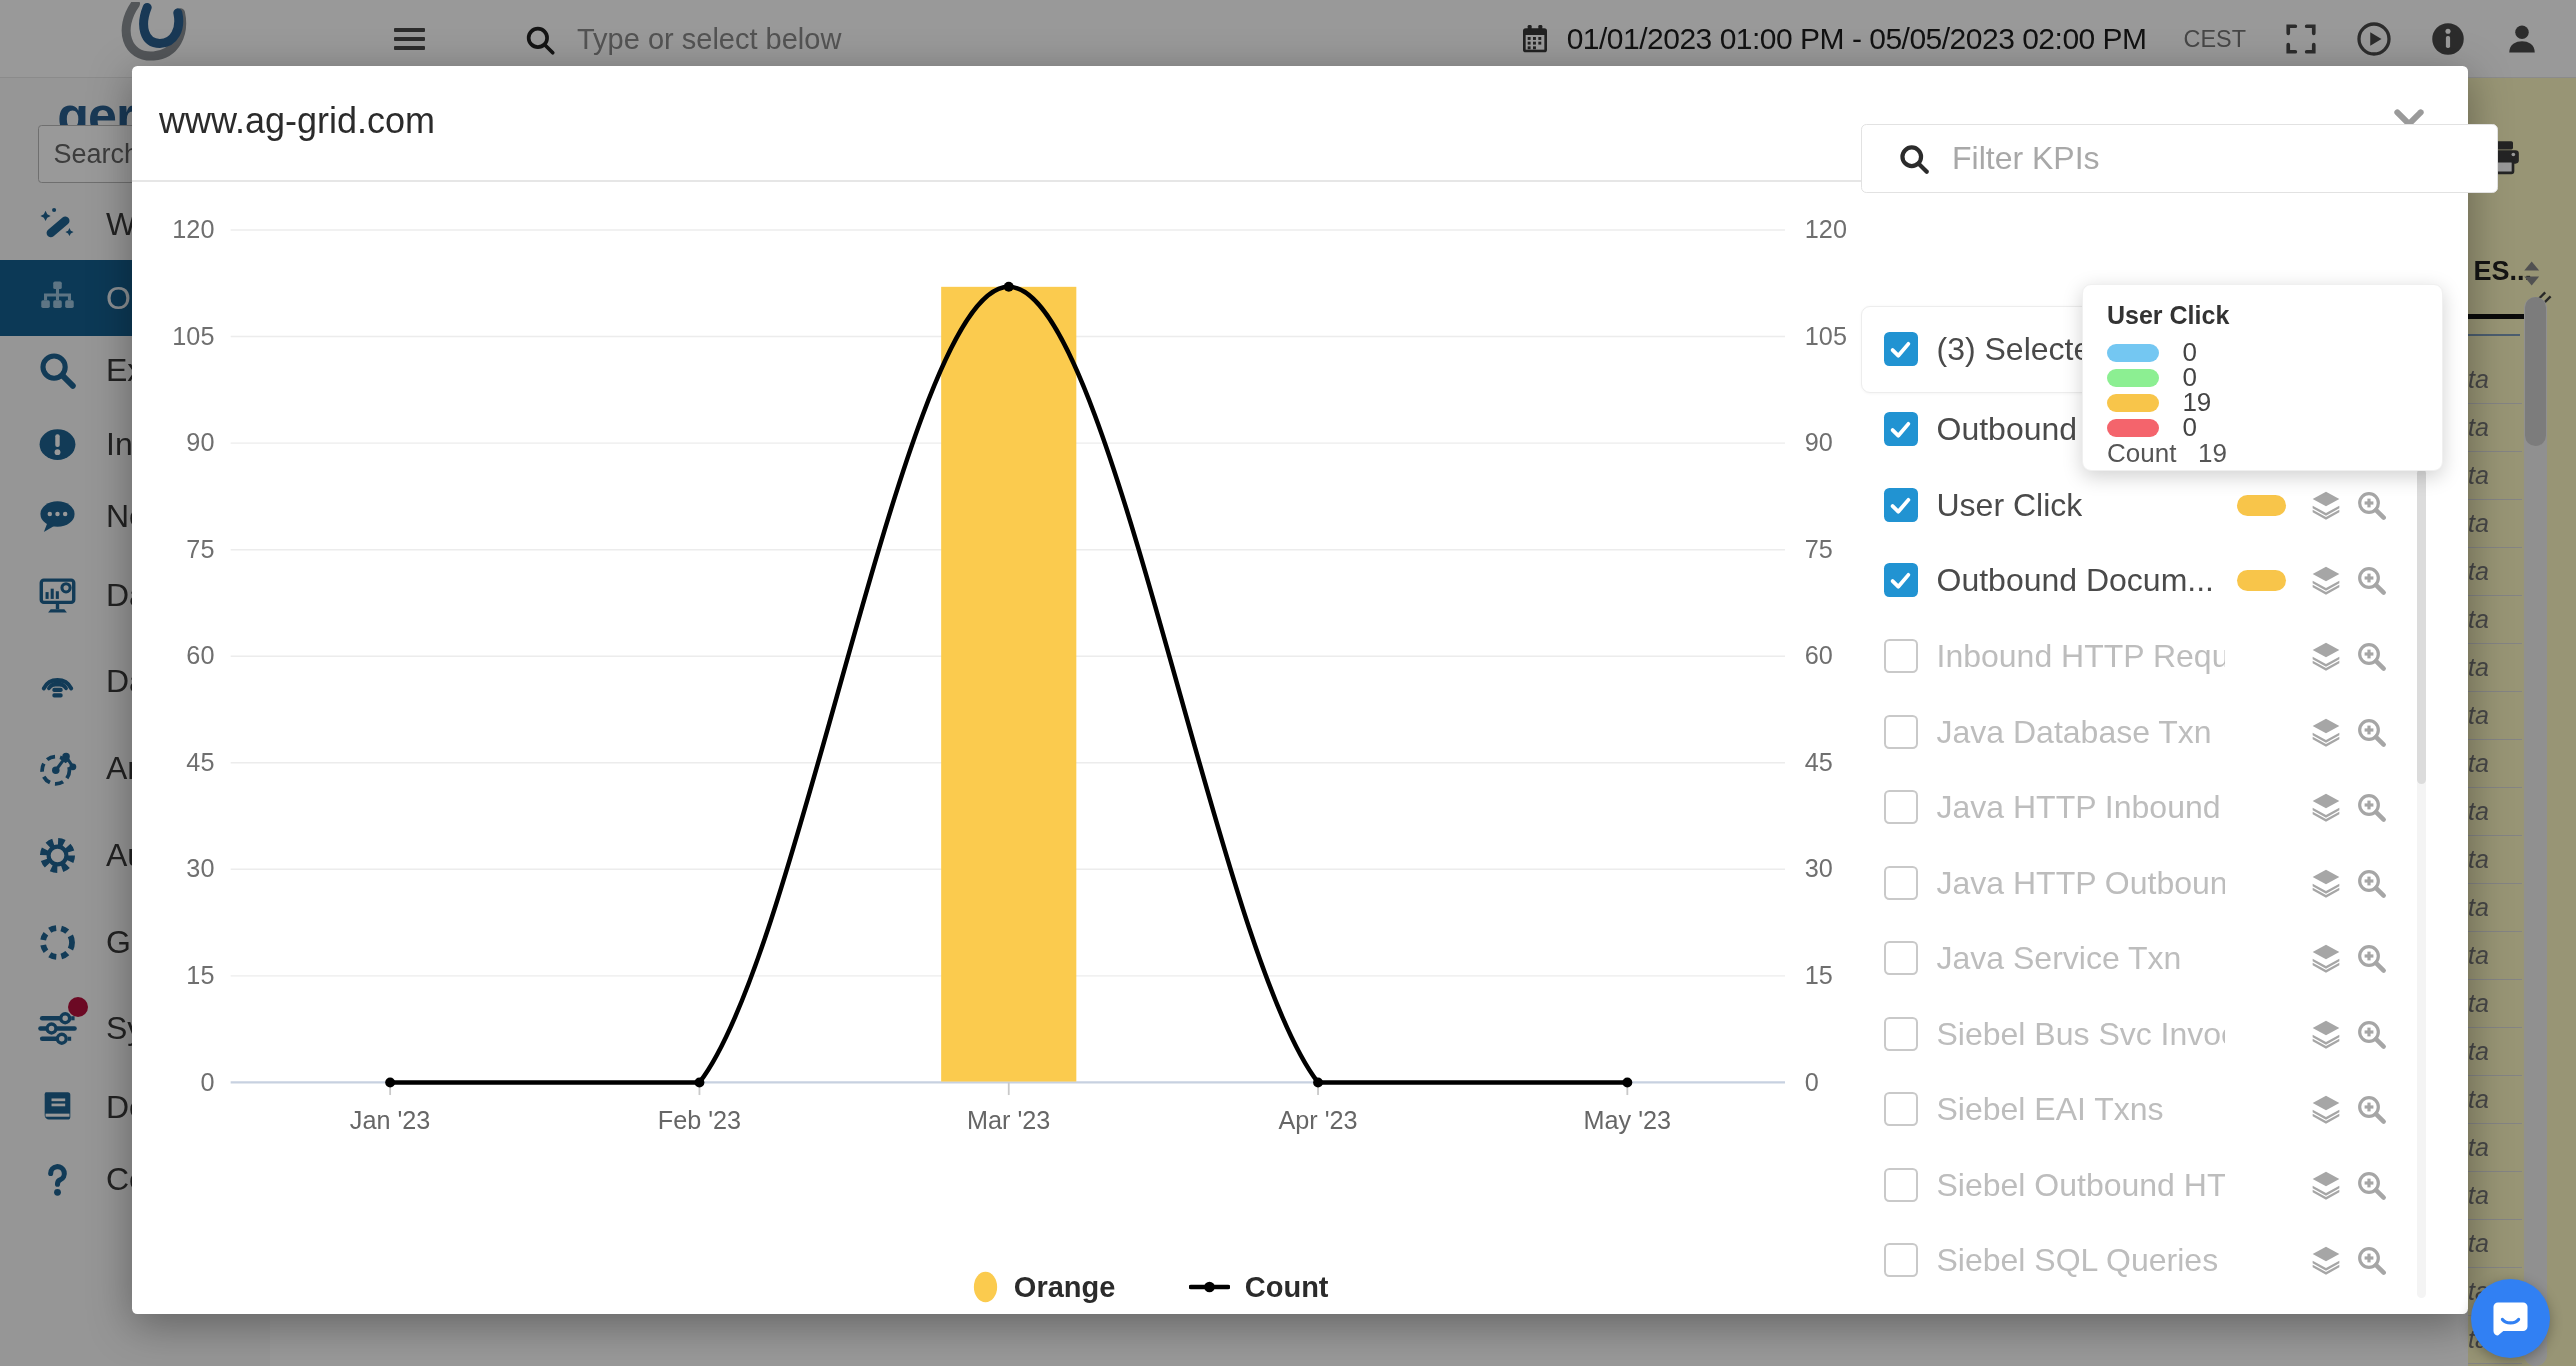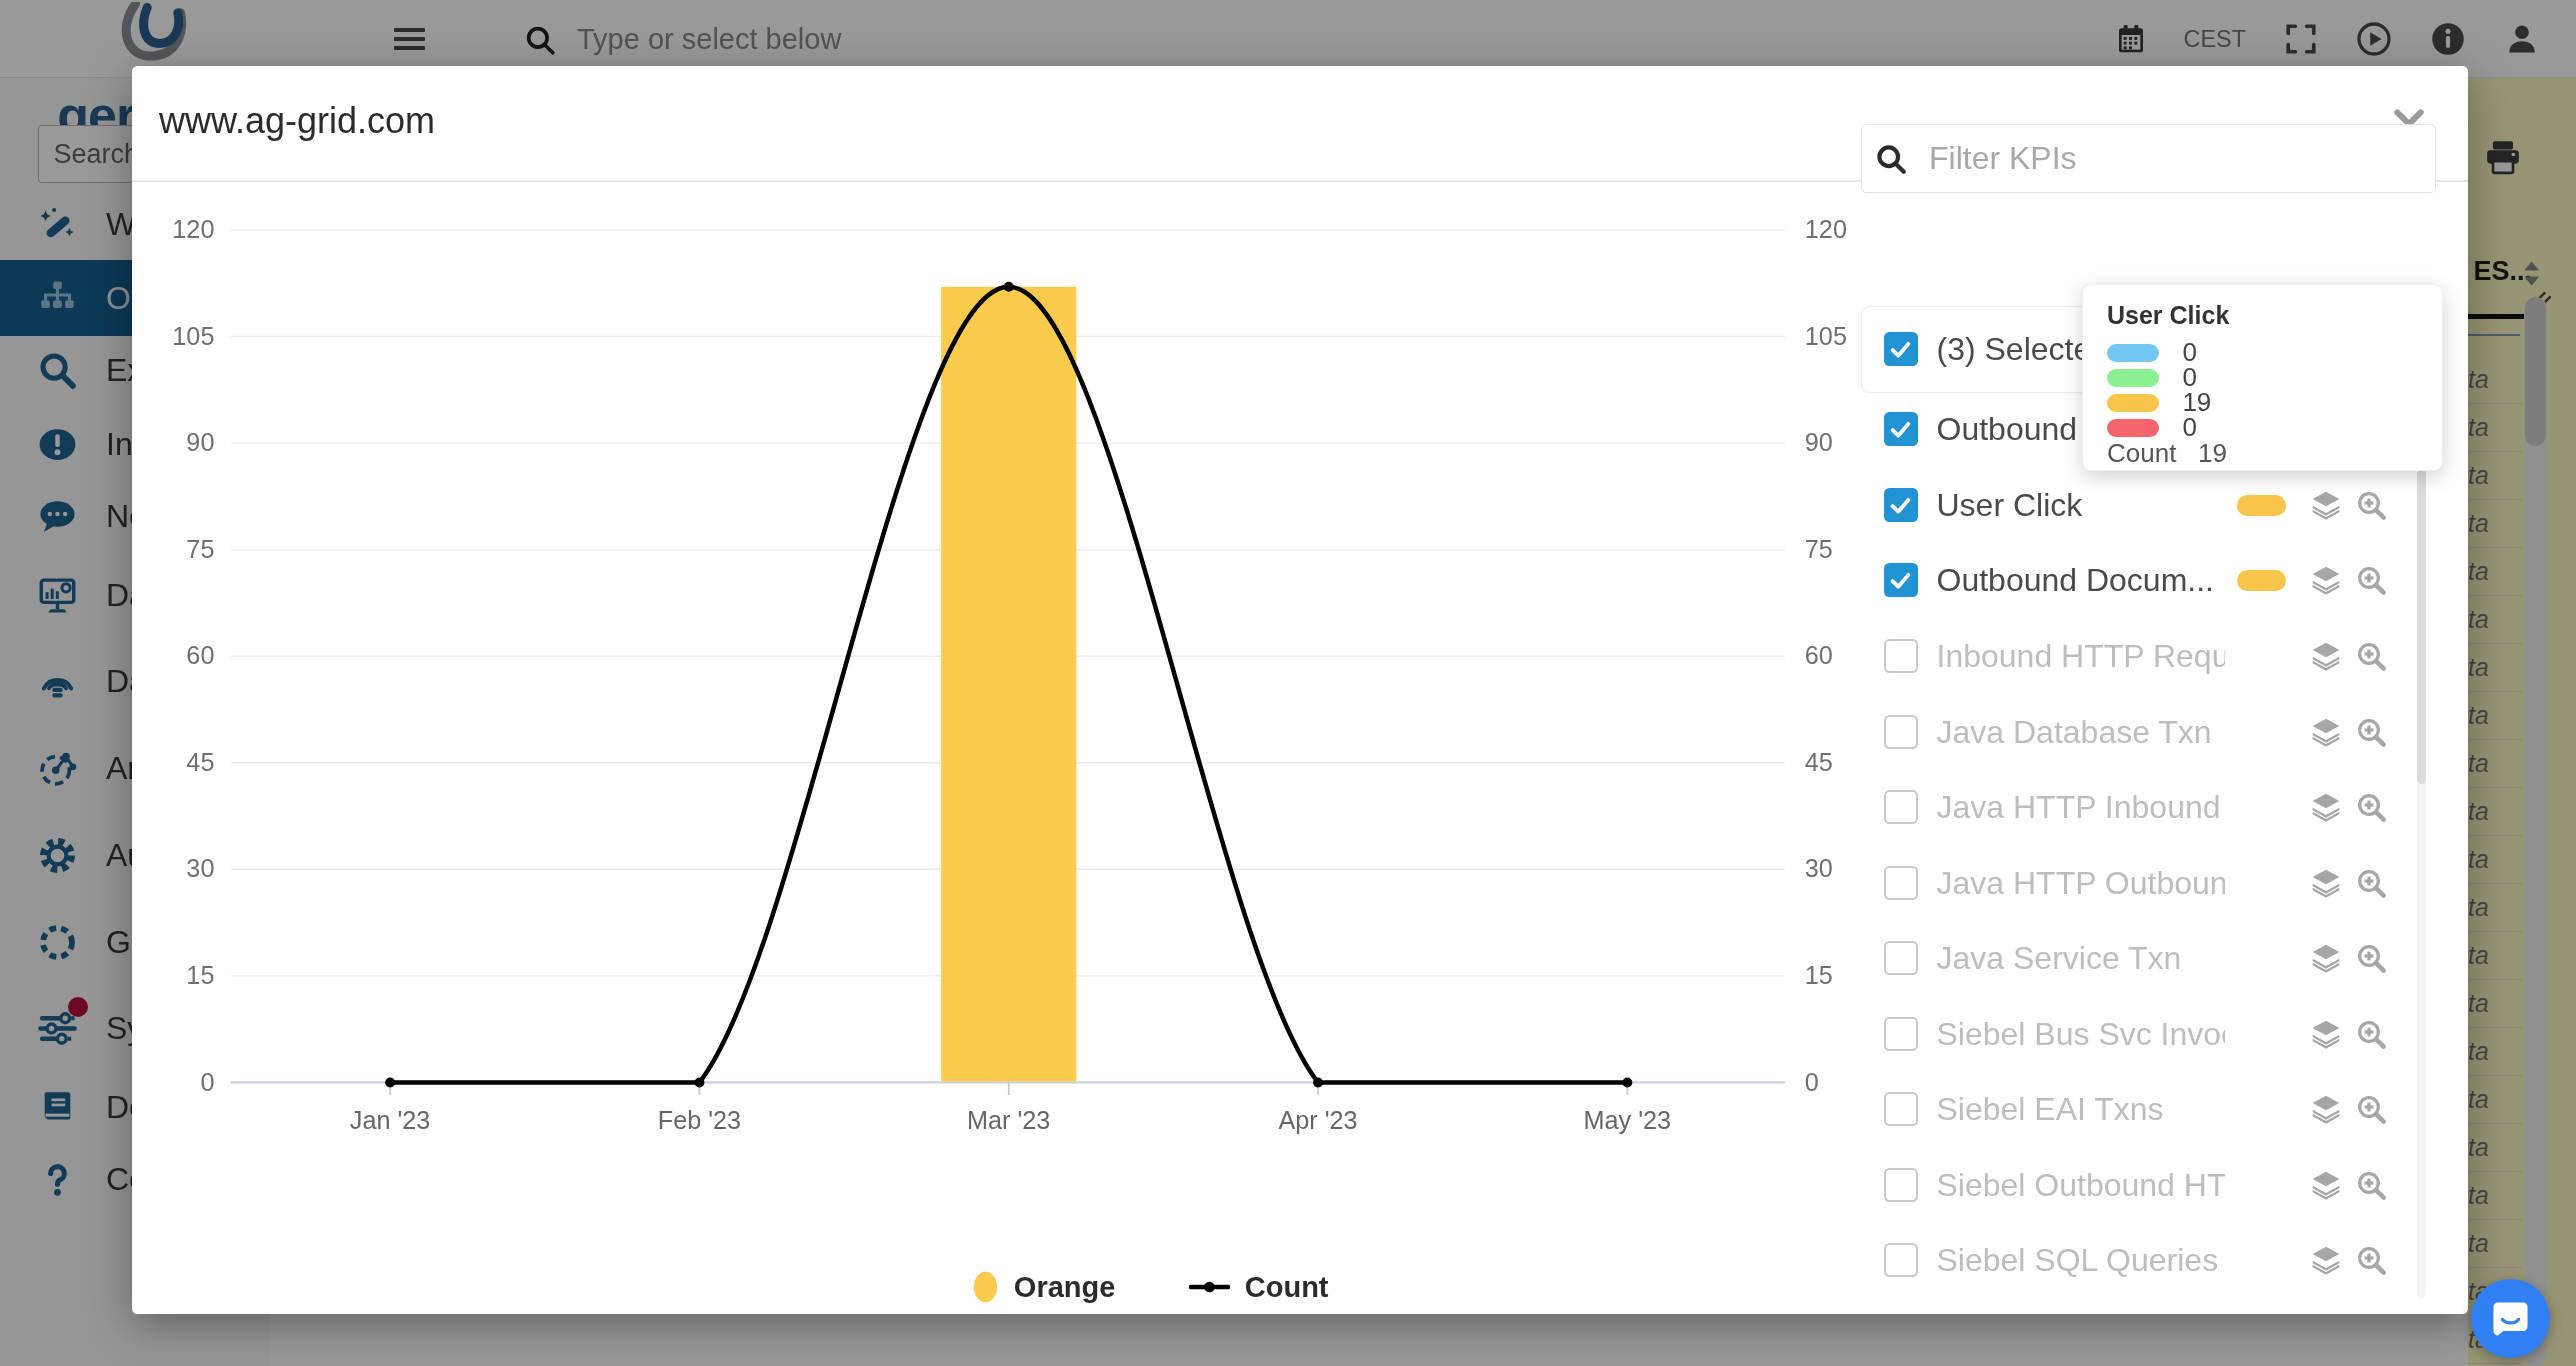--- a/index.html
+++ b/index.html
@@ -65,22 +65,22 @@
   .modal-divider { position:absolute; left:0; top:114px; width:2336px; height:1.8px; background:#e6e6e6; }
 
   .chart-svg { position:absolute; left:0; top:0; width:1767px; height:1248px; }
   .legend { position:absolute; left:703px; top:1204px; width:631px; display:flex; justify-content:center;
             align-items:center; gap:74px; }
   .legend-item { display:flex; align-items:center; gap:14.4px; cursor:pointer; }
   .legend-item .txt { font-size:29px; font-weight:bold; color:#2b2b2b; }
 
   
   .kpi-panel { position:absolute; left:1729px; top:0px; width:567px; height:1248px; }
-  .kpi-filter { position:absolute; left:0; top:58px; width:575px; height:69px; border:0.9px solid #e2e2e2;
-                border-radius:5.4px; background:#fff; display:flex; align-items:center; padding-left:11px; gap:20px; }
+  .kpi-filter { position:absolute; left:0; top:58px; width:637px; height:69px; border:0.9px solid #e2e2e2;
+                border-radius:5.4px; background:#fff; display:flex; align-items:center; padding-left:34px; gap:20px; }
   .kpi-filter .ph { font-size:32px; color:#a8a8a8; }
   .kpi-selcard { position:absolute; left:0; top:240px; width:567px; height:87px; border:0.9px solid #ededed;
                  border-radius:9px; background:#fff; box-shadow:0 0.9px 2.7px rgba(0,0,0,0.04); }
   .kpi-row { position:absolute; left:0; width:567px; height:76px; display:flex; align-items:center; }
   .kcheck { width:34px; height:34px; border-radius:5.4px; margin-left:22.5px; flex:0 0 34px; cursor:pointer;
             display:flex; align-items:center; justify-content:center; }
   .kcheck.on { background:#2193d2; }
   .kcheck.off { background:#fff; border:2.7px solid #c9c9c9; }
   .klabel { font-size:32px; margin-left:19px; white-space:nowrap; overflow:hidden; max-width:288px; }
   .klabel.on { color:#4a4a4a; }
@@ -140,20 +140,21 @@
                   <rect x="10.5" y="10.5" width="2.2" height="2.2"></rect>
                   <rect x="14.5" y="10.5" width="2.2" height="2.2"></rect>
               <rect x="6.5" y="14" width="2.2" height="2.2"></rect>
                   <rect x="10.5" y="14" width="2.2" height="2.2"></rect>
                   <rect x="14.5" y="14" width="2.2" height="2.2"></rect>
               <rect x="6.5" y="17.5" width="2.2" height="2.2"></rect>
                   <rect x="10.5" y="17.5" width="2.2" height="2.2"></rect>
                 </g>
             </svg>
             </span>
+          <span class="date-text">01/01/2023 01:00 PM - 05/05/2023 02:00 PM</span>
           <span class="tz">CEST</span>
         </div>
         <span class="icn">
           <svg width="34" height="34" viewBox="0 0 24 24" fill="none" stroke="#4a4a4a" stroke-width="2.6" stroke-linecap="round">
             <path d="M3 8 V3 H8"></path>
               <path d="M16 3 H21 V8"></path>
               <path d="M21 16 V21 H16"></path>
               <path d="M8 21 H3 V16"></path>
           </svg>
           </span>

